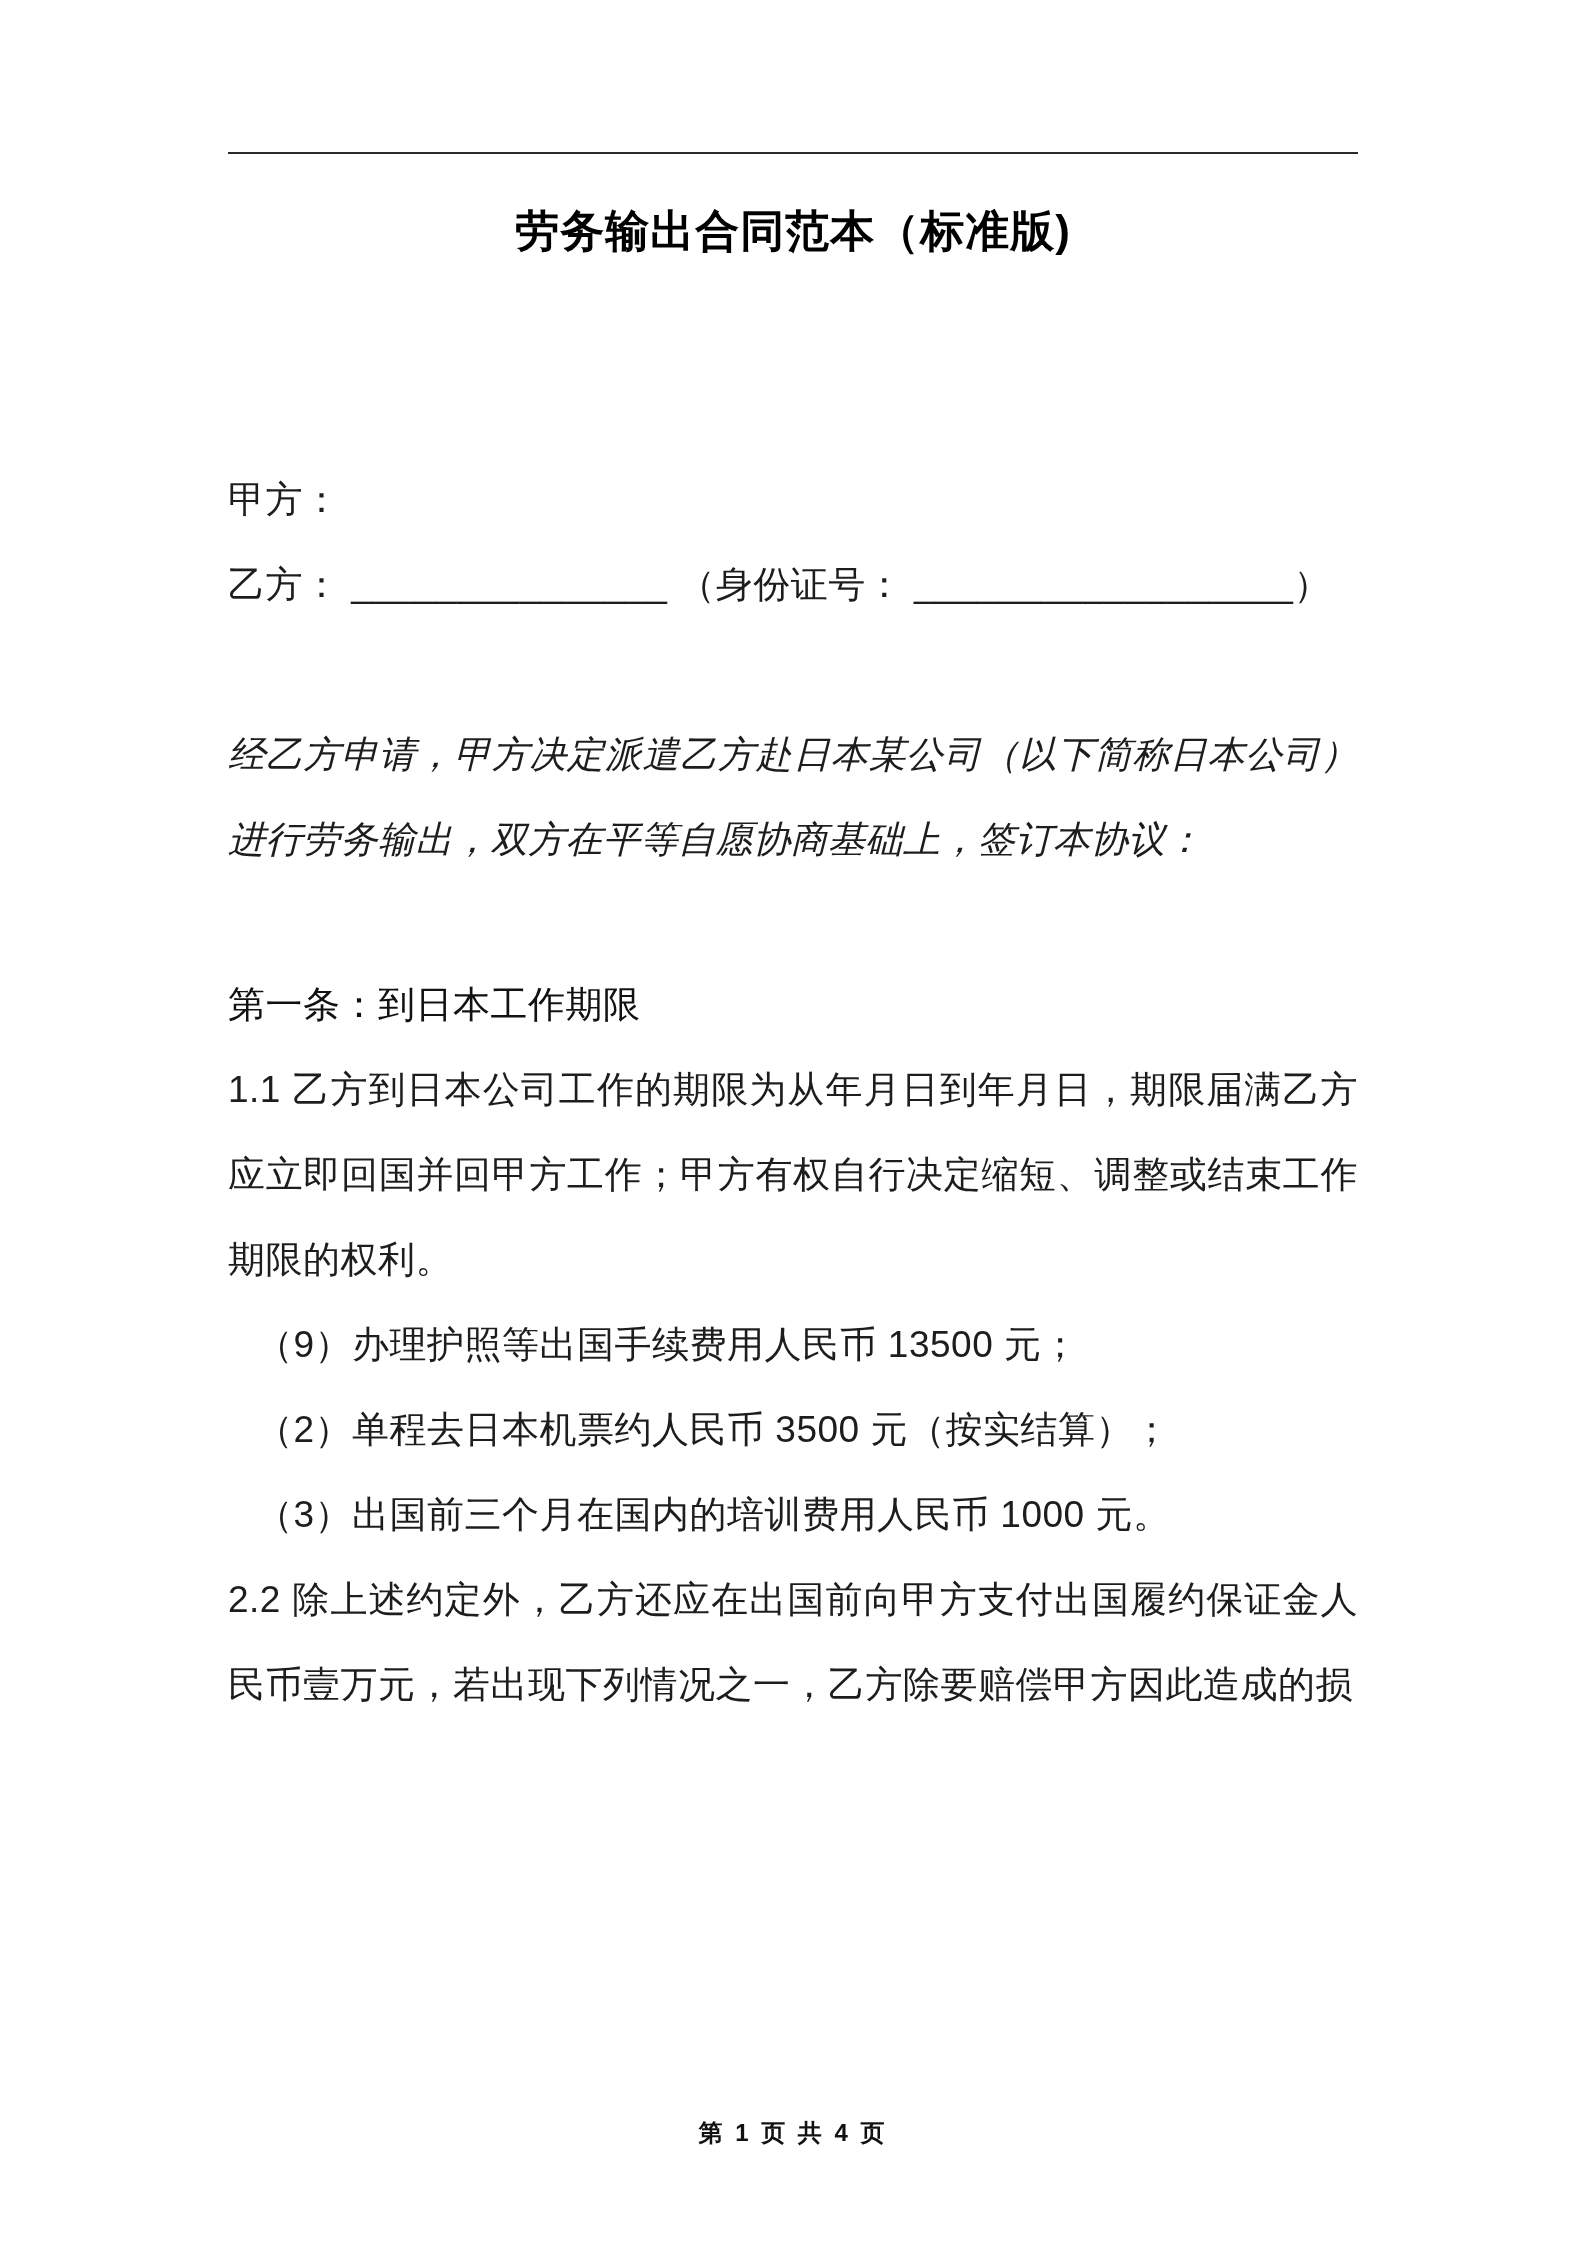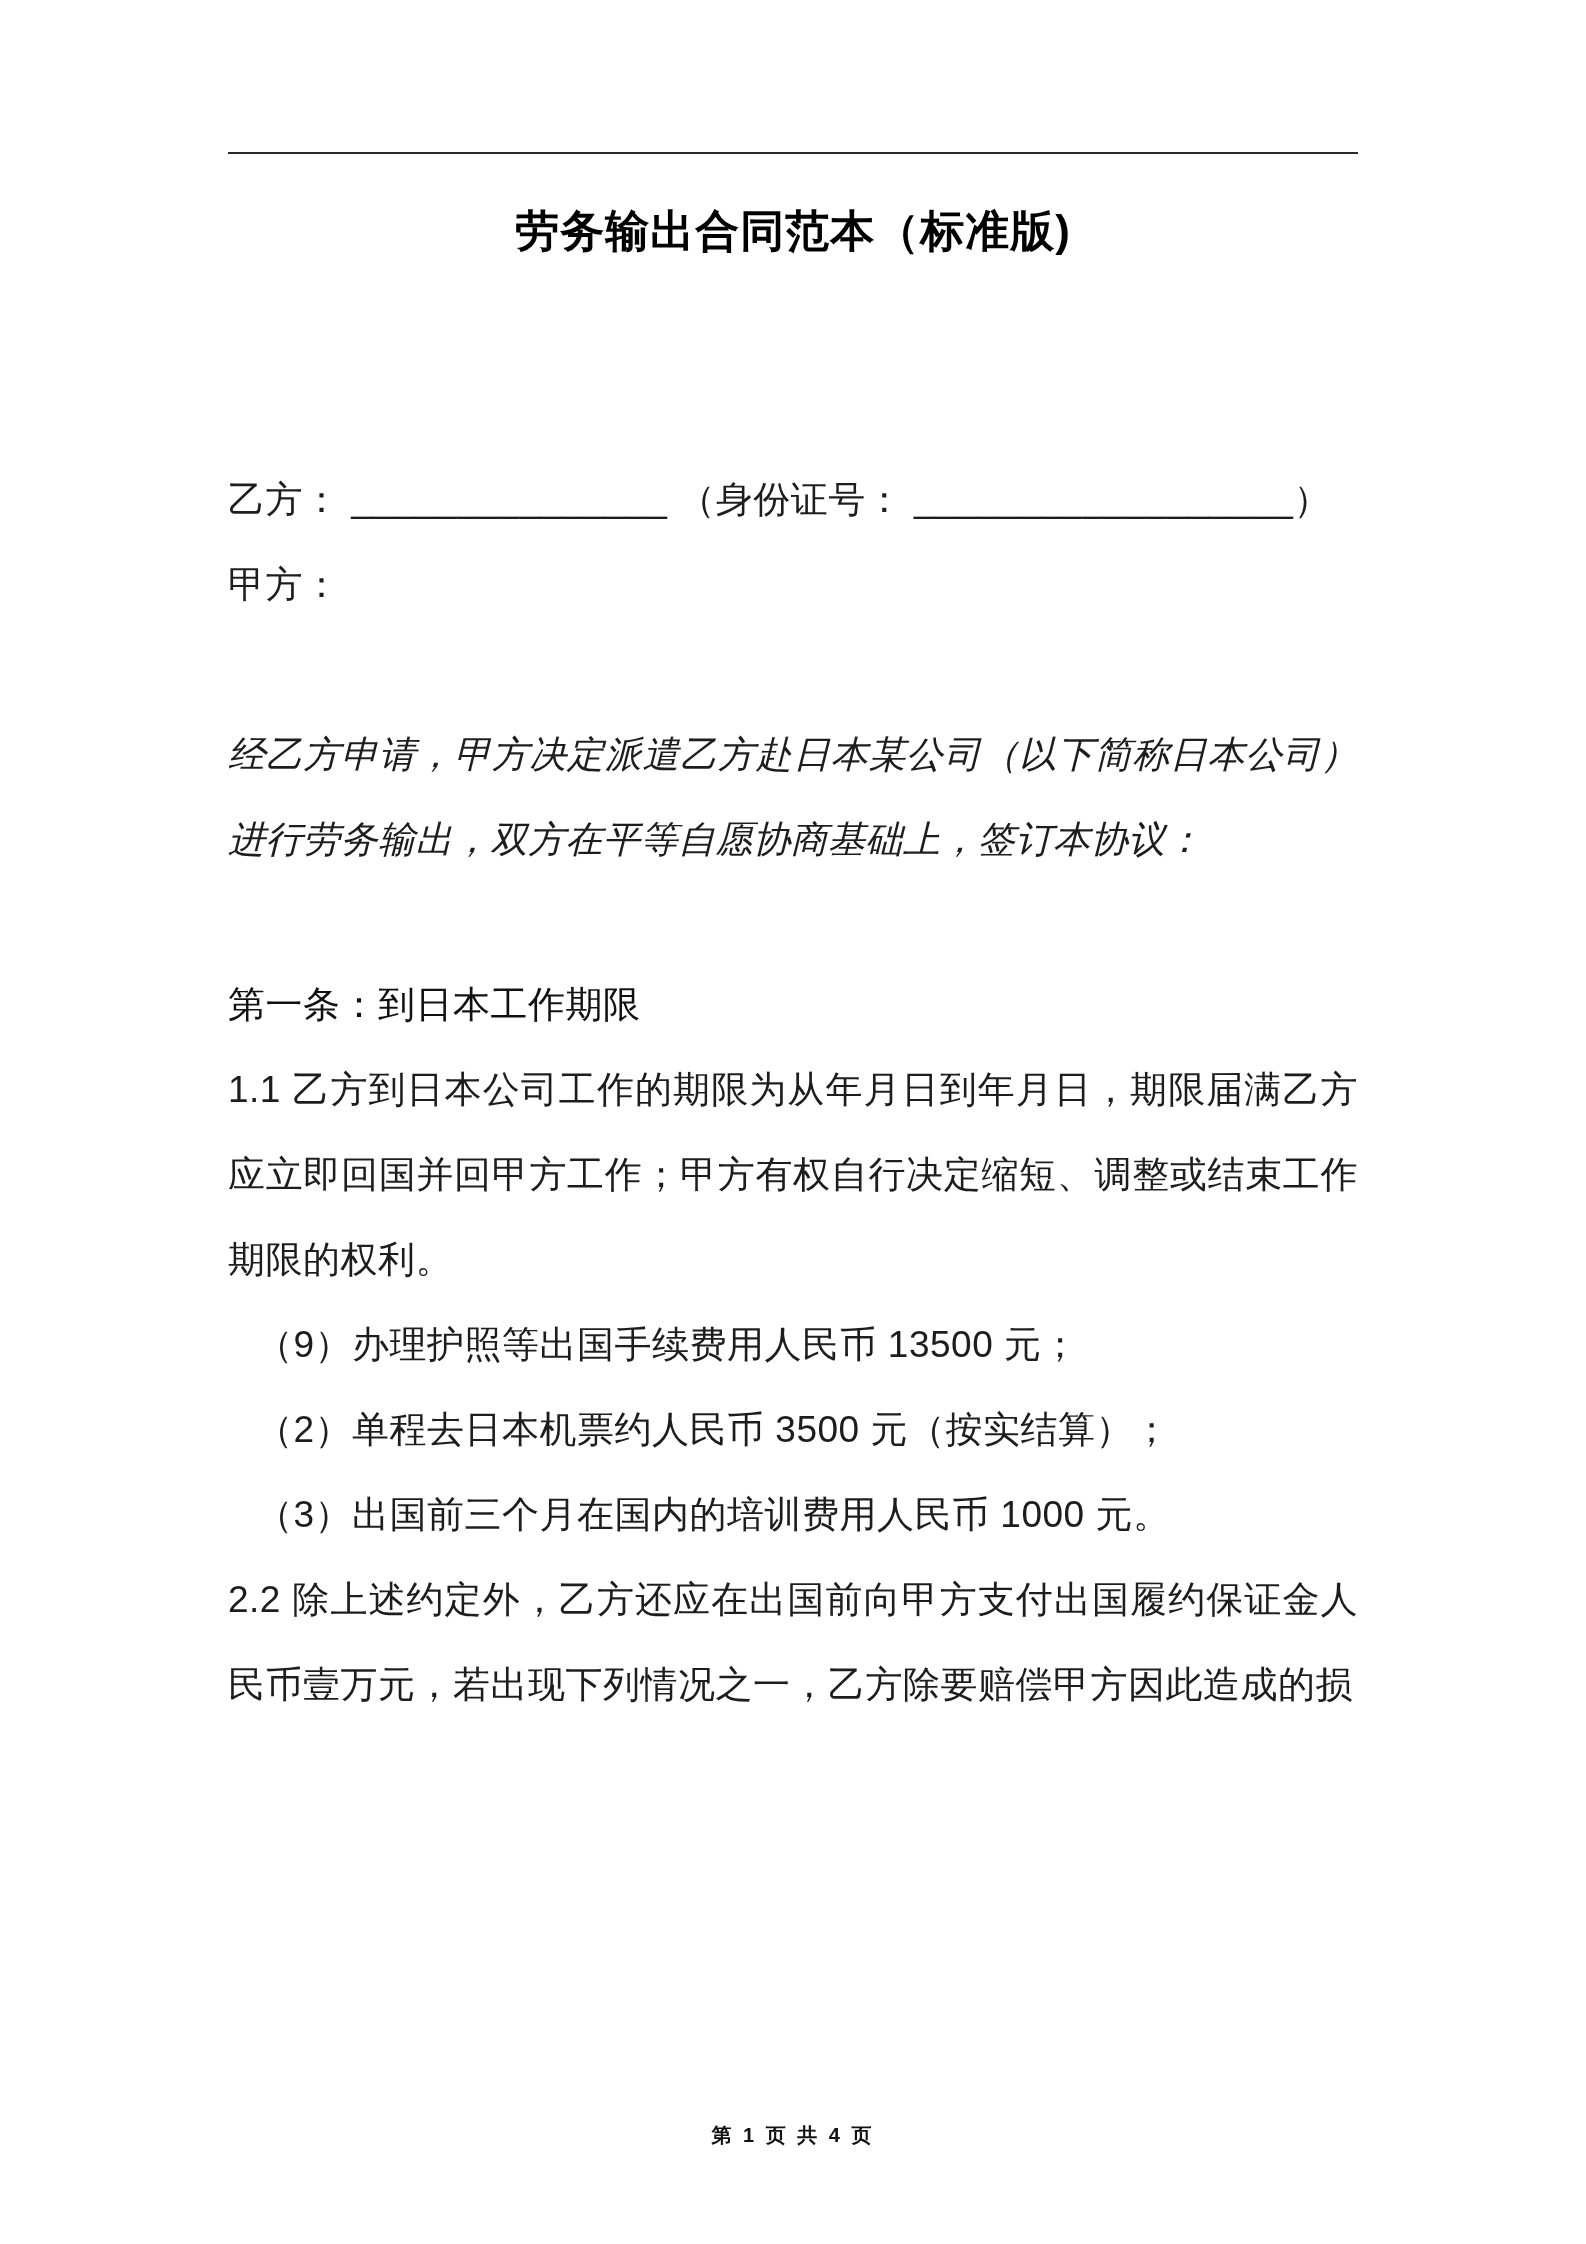--- a/index.html
+++ b/index.html
@@ -55,38 +55,38 @@
   }
   .indent {
     padding-left: 28px;
   }
   .footer {
     position: absolute;
     bottom: 95px;
     left: 0;
     width: 100%;
     text-align: center;
-    font-size: 20px;
+    font-size: 24px;
     font-weight: 700;
     letter-spacing: 3px;
     color: #111111;
   }
 </style>
 </head>
 <body>
 
 <div class="page">
 
   <hr class="top-rule">
 
   <h1 class="title">劳务输出合同范本（标准版)</h1>
 
+  <p class="line">甲方：</p>
+
   <p class="line">乙方： _______________ （身份证号： __________________）</p>
-
-  <p class="line">甲方：</p>
 
   <p class="para gap-top">经乙方申请，甲方决定派遣乙方赴日本某公司（以下简称日本公司）进行劳务输出，双方在平等自愿协商基础上，签订本协议：</p>
 
   <p class="heading gap-top-sm">第一条：到日本工作期限</p>
 
   <p class="para">1.1 乙方到日本公司工作的期限为从年月日到年月日，期限届满乙方应立即回国并回甲方工作；甲方有权自行决定缩短、调整或结束工作期限的权利。</p>
 
 
 
   <p class="para indent">（9）办理护照等出国手续费用人民币 13500 元；</p>

